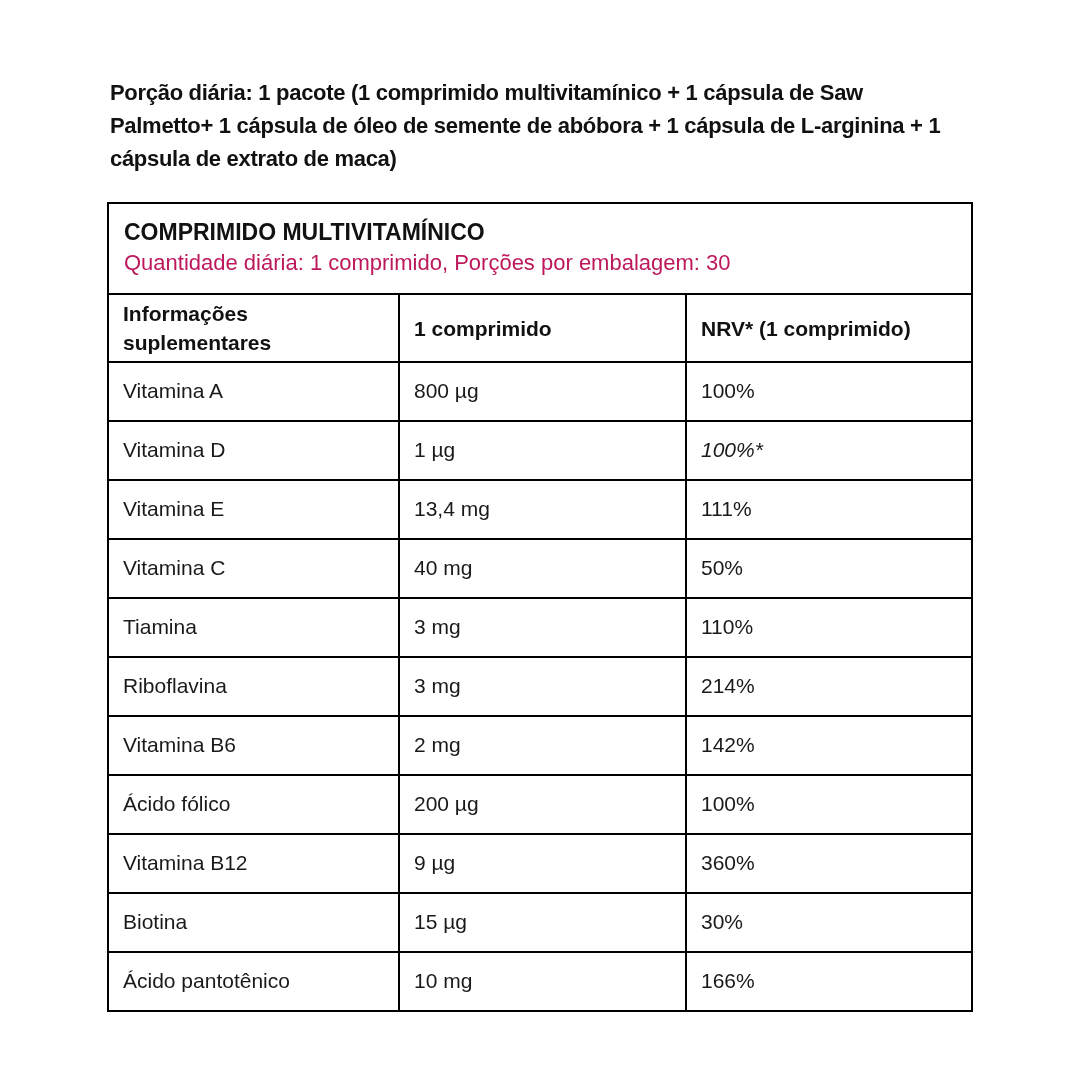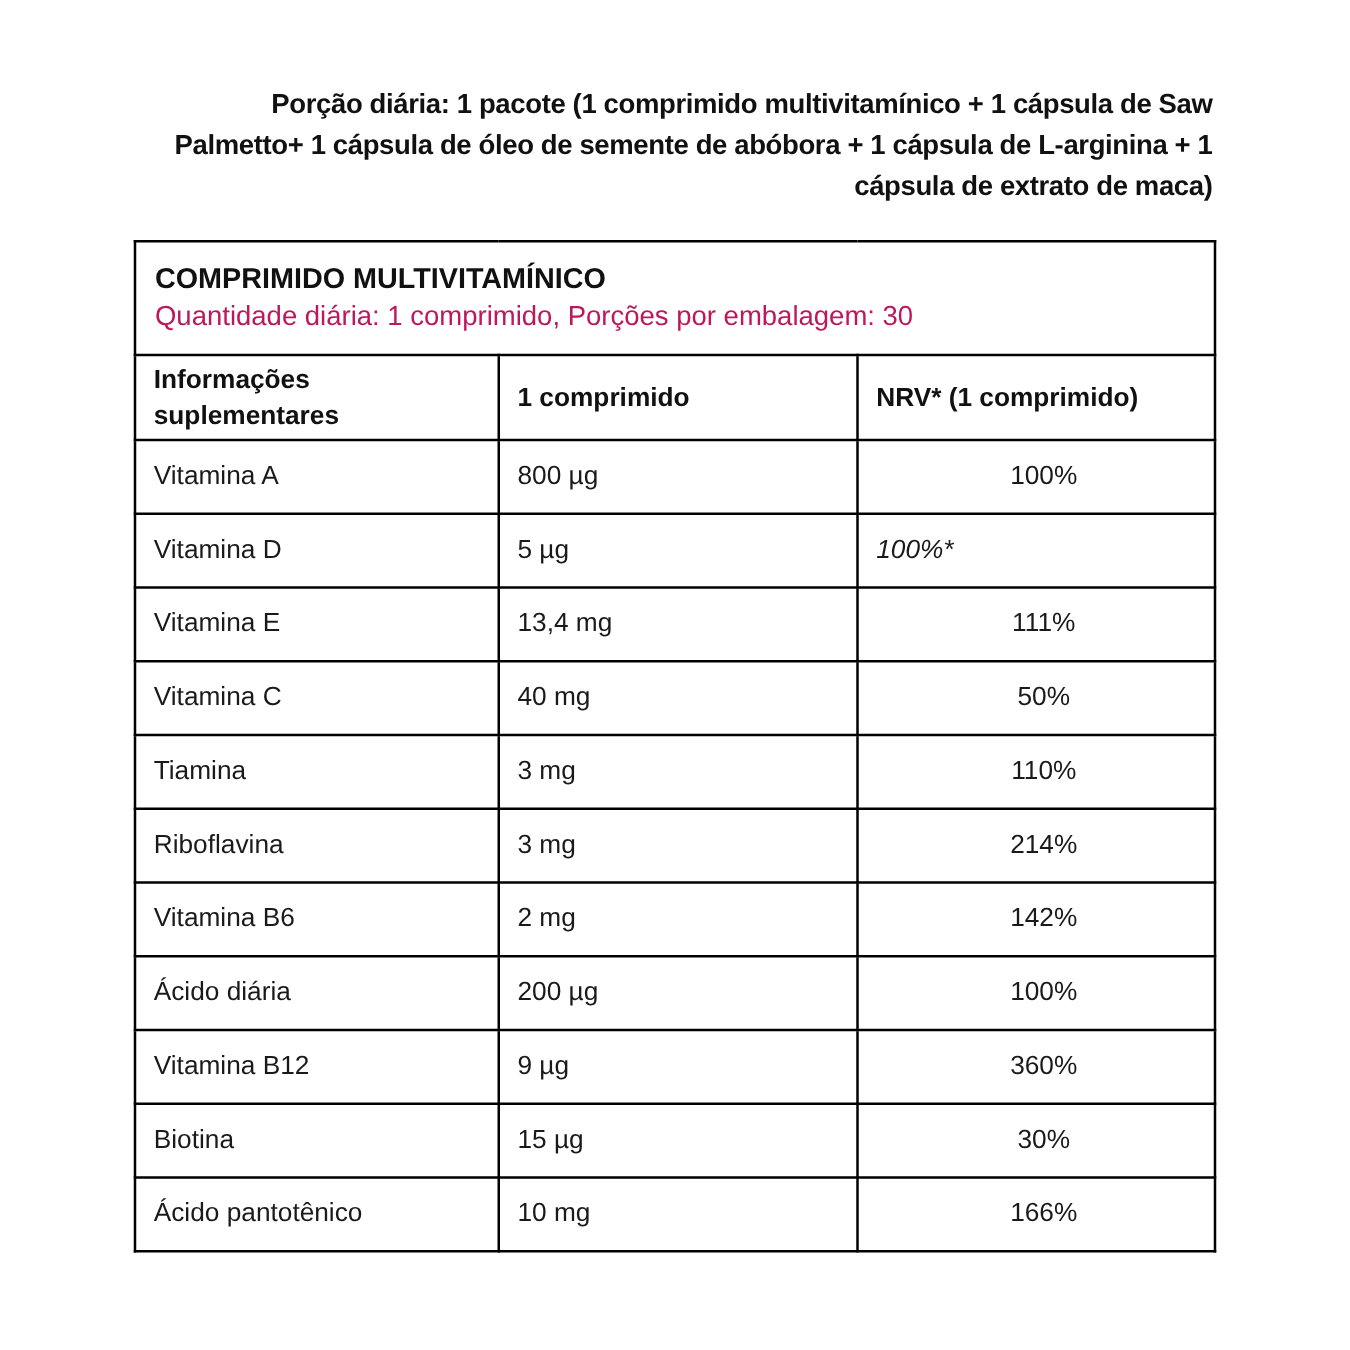--- a/index.html
+++ b/index.html
@@ -14,22 +14,22 @@
   }
   .page {
     width: 1080px;
     height: 1080px;
     box-sizing: border-box;
     padding-top: 62px;
     overflow: hidden;
   }
   .intro {
     width: 860px;
-    margin: 4px auto;
-    text-align: right;
+    margin: 14px auto;
+    text-align: left;
     font-weight: 700;
     font-size: 22px;
     line-height: 33px;
     letter-spacing: -0.3px;
     color: #111111;
   }
   table.facts {
     width: 864px;
     margin: 27px auto 0 auto;
     border-collapse: collapse;
@@ -77,21 +77,21 @@
   td.data-cell .cell {
     box-sizing: border-box;
     height: 57px;
     overflow: hidden;
     padding: 13px 2px 0 14px;
     font-size: 21px;
     line-height: 29px;
     font-weight: 400;
     color: #1a1a1a;
   }
-  td.nrv-cell .cell { text-align: center; }
+  td.nrv-cell .cell { text-align: left; }
   td.nrv-cell.align-left .cell { text-align: left; font-style: italic; }
 </style>
 </head>
 <body>
 
 <div class="page">
 
   <div class="intro">Porção diária: 1 pacote (1 comprimido multivitamínico + 1 cápsula de Saw Palmetto+ 1 cápsula de óleo de semente de abóbora + 1 cápsula de L-arginina + 1 cápsula de extrato de maca)</div>
 
   <table class="facts">
@@ -124,21 +124,21 @@
     <td class="data-cell nrv-cell">
       <div class="cell">100%</div>
     </td>
   </tr>
 
   <tr>
     <td class="data-cell name-cell">
       <div class="cell">Vitamina D</div>
     </td>
     <td class="data-cell amount-cell">
-      <div class="cell">5 µg</div>
+      <div class="cell">1 µg</div>
     </td>
     <td class="data-cell nrv-cell align-left">
       <div class="cell">100%*</div>
     </td>
   </tr>
 
   <tr>
     <td class="data-cell name-cell">
       <div class="cell">Vitamina E</div>
     </td>
@@ -194,21 +194,21 @@
     <td class="data-cell amount-cell">
       <div class="cell">2 mg</div>
     </td>
     <td class="data-cell nrv-cell">
       <div class="cell">142%</div>
     </td>
   </tr>
 
   <tr>
     <td class="data-cell name-cell">
-      <div class="cell">Ácido diária</div>
+      <div class="cell">Ácido fólico</div>
     </td>
     <td class="data-cell amount-cell">
       <div class="cell">200 µg</div>
     </td>
     <td class="data-cell nrv-cell">
       <div class="cell">100%</div>
     </td>
   </tr>
 
   <tr>

